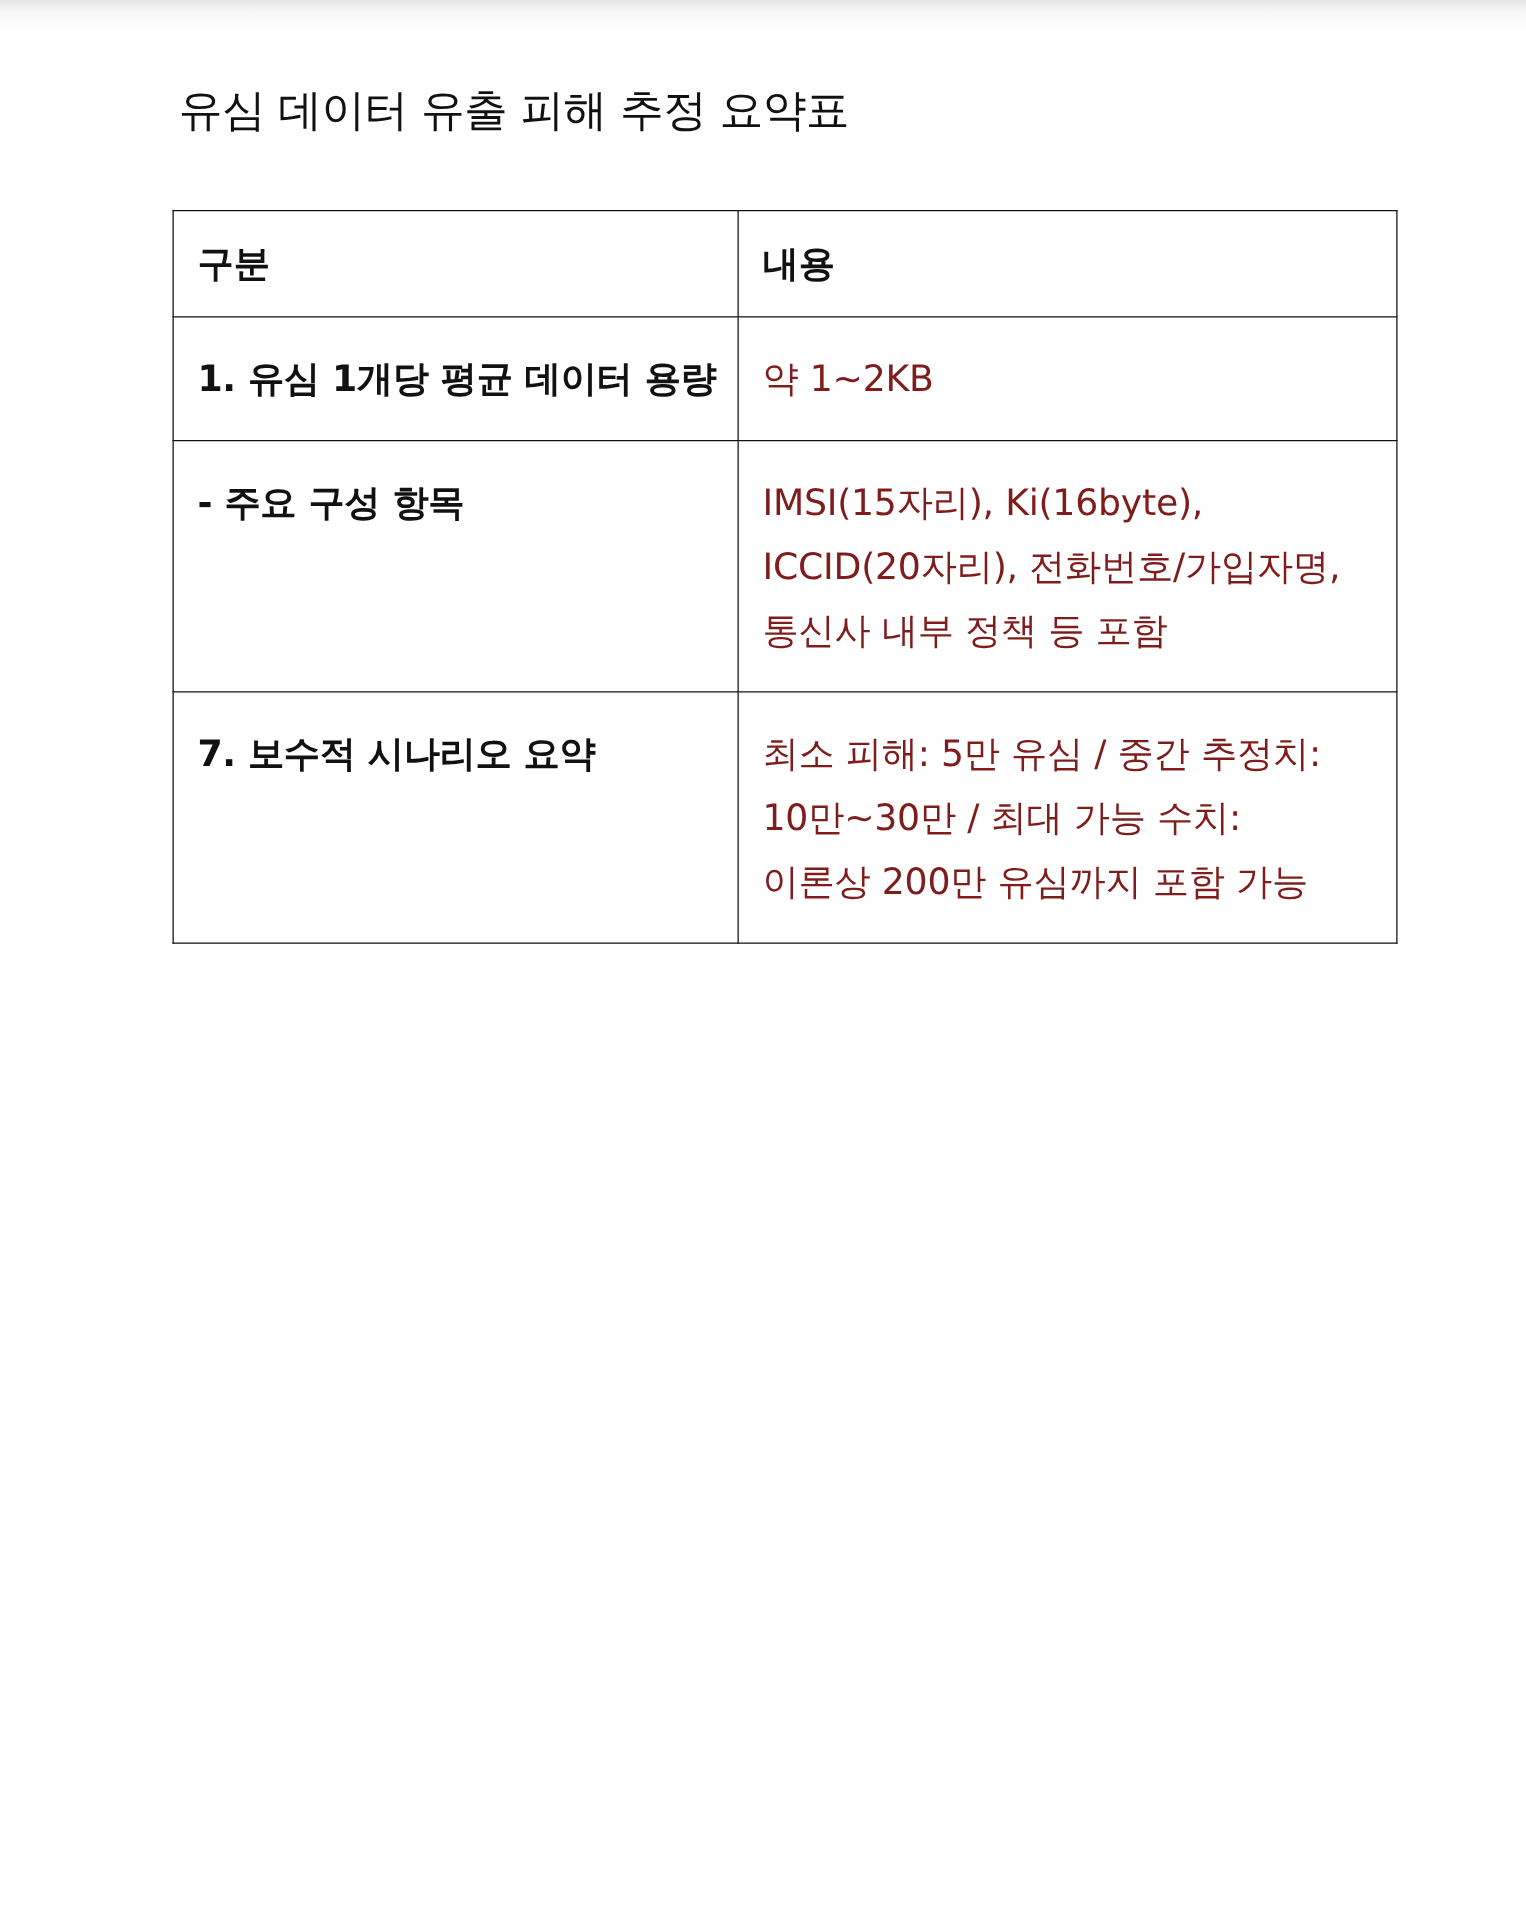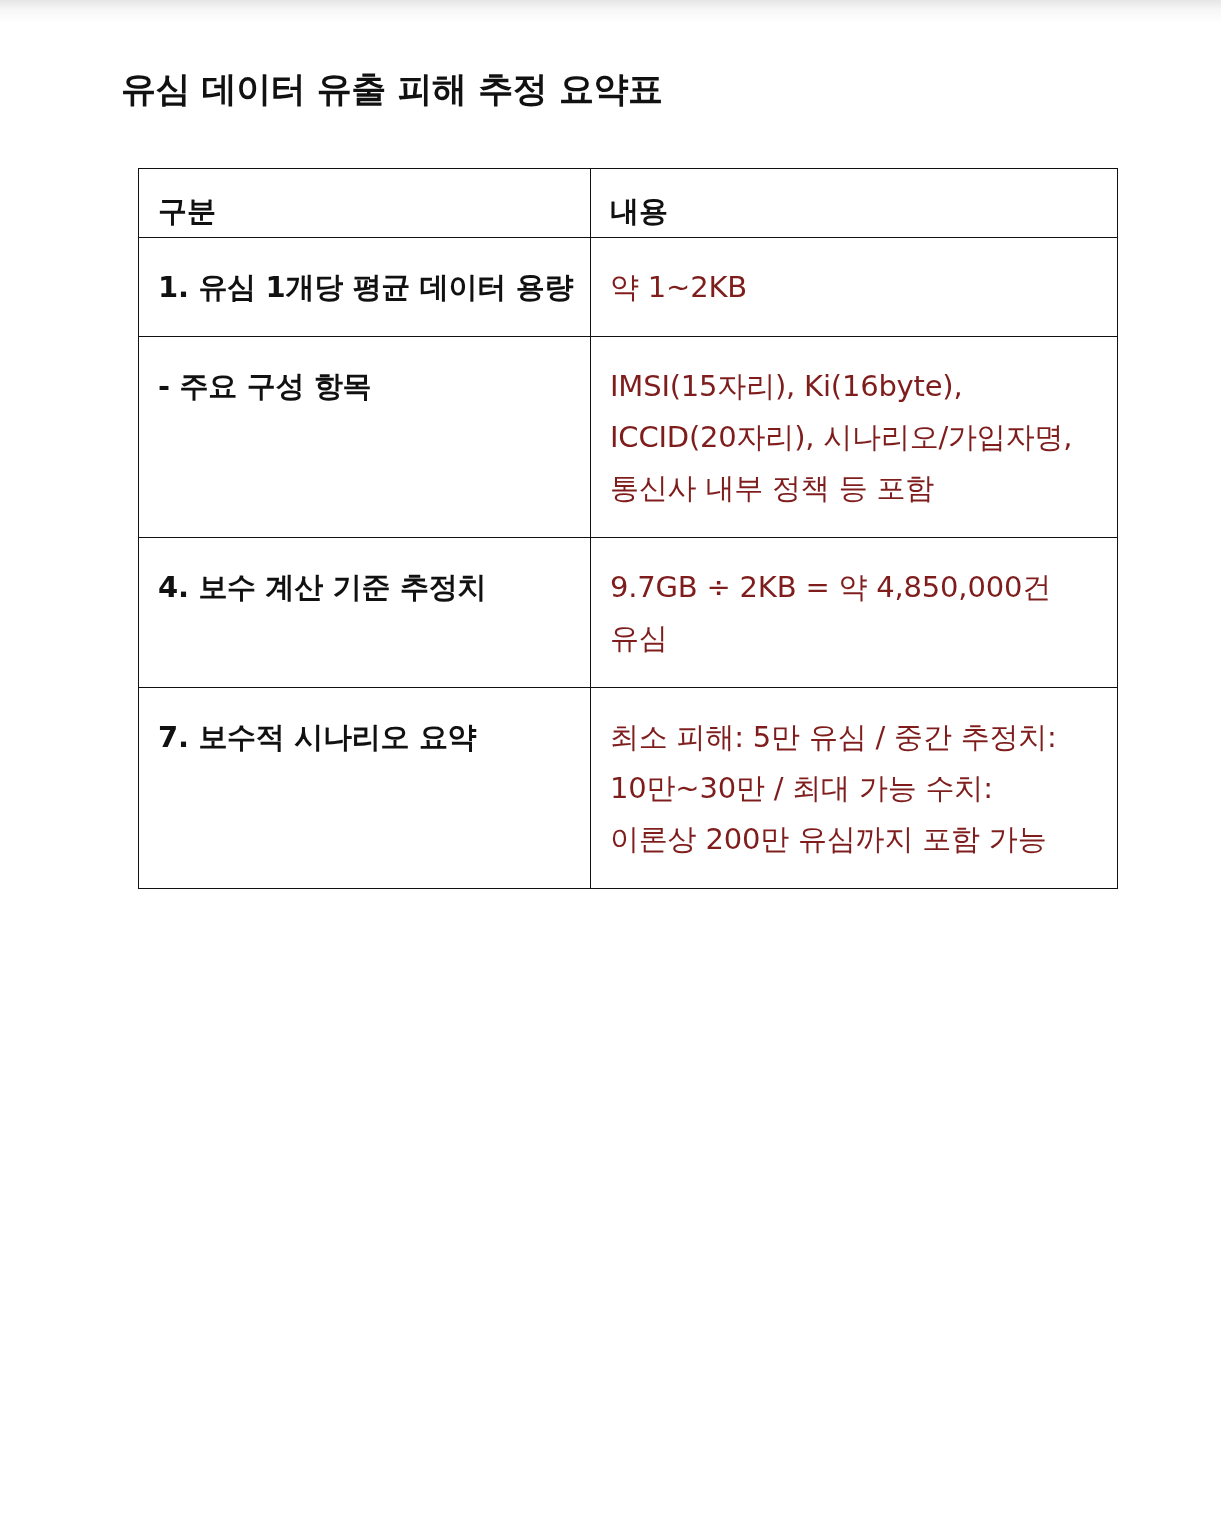--- a/index.html
+++ b/index.html
@@ -16,25 +16,25 @@
       color: #111111;
     }
     .top-shadow {
       position: absolute;
       left: 0; top: 0;
       width: 1221px; height: 24px;
       background: linear-gradient(to bottom, #e6e6e6 0%, #f7f7f7 40%, #ffffff 100%);
     }
     .page-title {
       position: absolute;
-      left: 121px;
+      left: 143px;
       top: 66px;
       margin: 0;
       font-size: 35px;
-      font-weight: bold;
+      font-weight: normal;
       letter-spacing: -0.5px;
       color: #111111;
       line-height: 46px;
       white-space: nowrap;
     }
     table.summary {
       position: absolute;
       left: 138px;
       top: 168px;
       width: 979px;
@@ -48,21 +48,21 @@
       border: 1.5px solid #111111;
       vertical-align: top;
       text-align: left;
       padding: 24px 18px 23px 19px;
       font-size: 29px;
       line-height: 51px;
     }
     table.summary th {
       font-weight: bold;
       padding-top: 17px;
-      padding-bottom: 0;
+      padding-bottom: 16px;
     }
     table.summary td.label {
       font-weight: bold;
       letter-spacing: -0.3px;
       white-space: nowrap;
     }
     table.summary td.value {
       font-weight: normal;
       letter-spacing: -0.2px;
       color: #7f1d1d;
@@ -91,29 +91,22 @@
     <tr>
       <td class="label">1. 유심 1개당 평균 데이터 용량</td>
       <td class="value">
         <span class="line">약 1~2KB</span>
       </td>
     </tr>
     <tr>
       <td class="label">- 주요 구성 항목</td>
       <td class="value">
         <span class="line">IMSI(15자리), Ki(16byte),</span>
-        <span class="line">ICCID(20자리), 시나리오/가입자명,</span>
+        <span class="line">ICCID(20자리), 전화번호/가입자명,</span>
         <span class="line">통신사 내부 정책 등 포함</span>
-      </td>
-    </tr>
-    <tr>
-      <td class="label">4. 보수 계산 기준 추정치</td>
-      <td class="value">
-        <span class="line">9.7GB ÷ 2KB = 약 4,850,000건</span>
-        <span class="line">유심</span>
       </td>
     </tr>
     <tr>
       <td class="label">7. 보수적 시나리오 요약</td>
       <td class="value">
         <span class="line">최소 피해: 5만 유심 / 중간 추정치:</span>
         <span class="line">10만~30만 / 최대 가능 수치:</span>
         <span class="line">이론상 200만 유심까지 포함 가능</span>
       </td>
     </tr>

